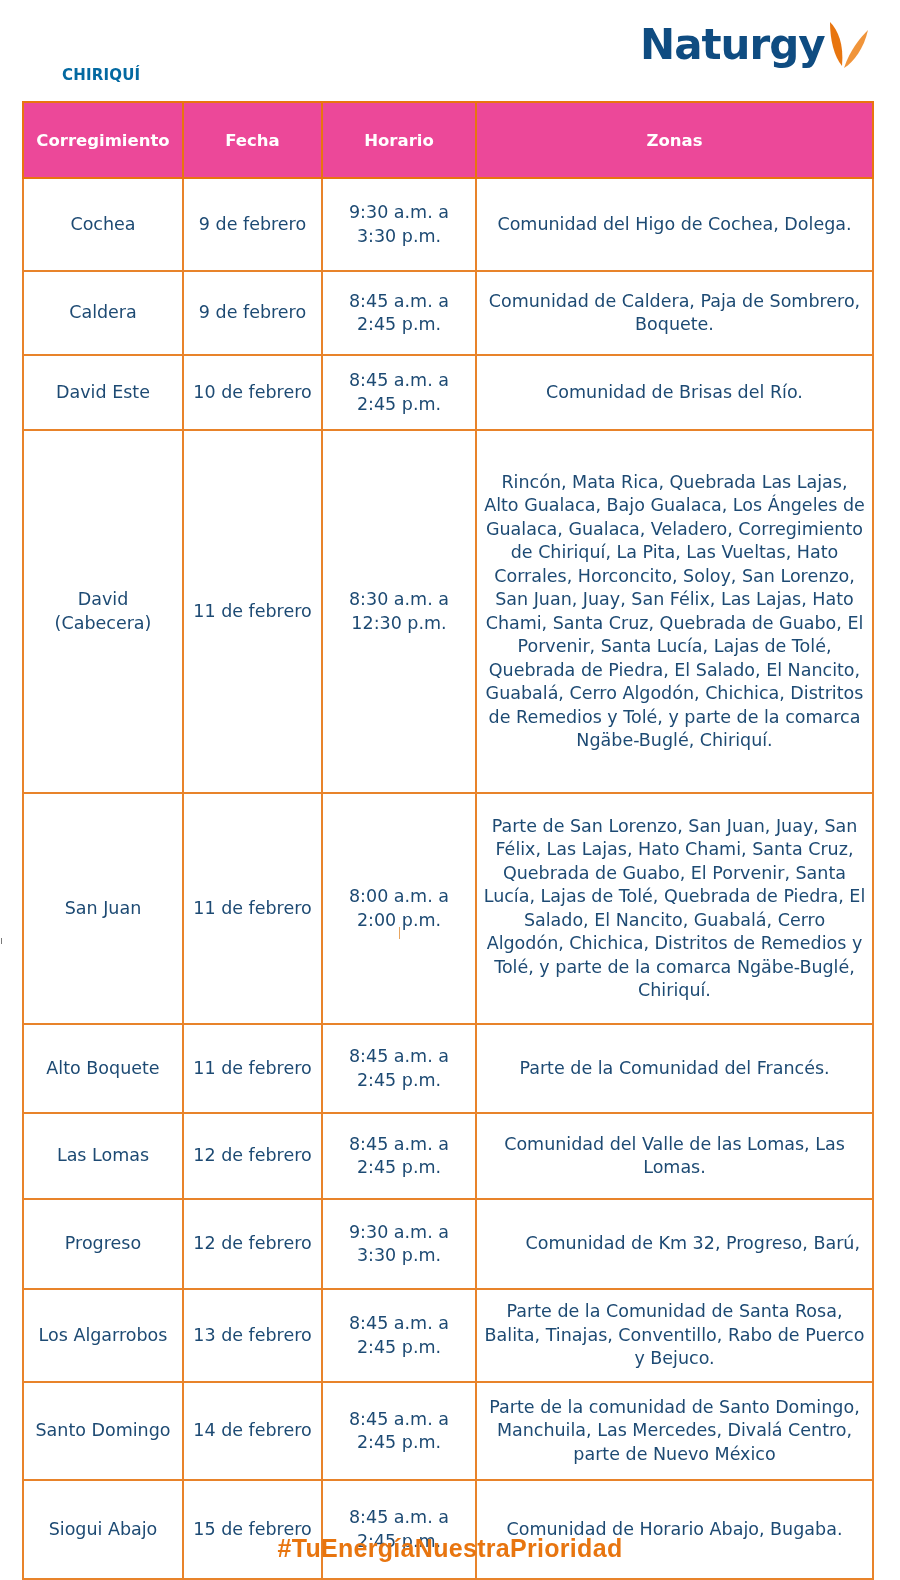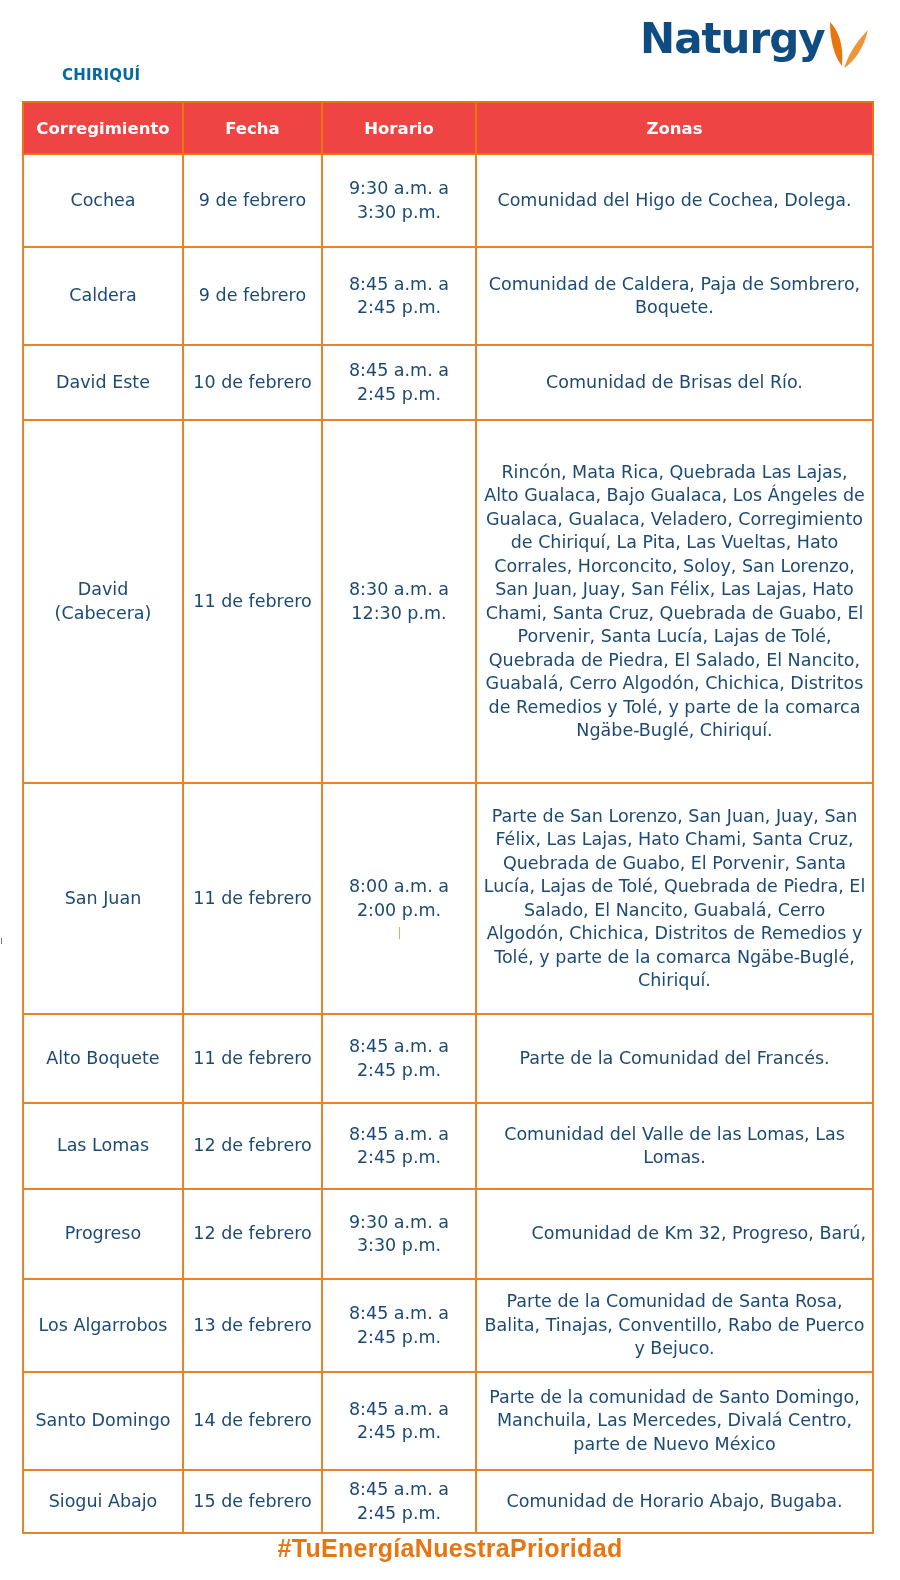--- a/index.html
+++ b/index.html
@@ -1,27 +1,27 @@
 <!DOCTYPE html>
 <html><head>
   <meta charset="utf-8">
   <style>
     html, body { margin: 0; padding: 0; background: #ffffff; }
     body { width: 900px; height: 1580px; position: relative; overflow: hidden;
            font-family: "DejaVu Sans", sans-serif; color: #1d4a73; }
     .region-title { position: absolute; left: 62px; top: 66px; font-size: 15px; font-weight: bold;
                     color: #0369a1; letter-spacing: 0.2px; }
     .logo { position: absolute; left: 640px; top: 14px; width: 240px; height: 70px; }
-    .logo-text { position: absolute; left: 0; top: 0; font-size: 42px; font-weight: bold;
+    .logo-text { position: absolute; left: 0; top: 6px; font-size: 42px; font-weight: bold;
                  color: #0f4c81; letter-spacing: -1px; font-family: "DejaVu Sans", sans-serif; }
     .logo-icon { position: absolute; left: 184px; top: 2px; width: 50px; height: 60px; }
     table.sched { position: absolute; left: 22px; top: 101px; width: 850px;
                   border-collapse: collapse; table-layout: fixed; }
-    table.sched th { background: #ef4444; color: #ffffff; font-size: 16.5px; font-weight: bold;
-                     height: 50px; padding: 0; border: 2px solid #e8750f; text-align: center; }
+    table.sched th { background: #ec4899; color: #ffffff; font-size: 16.5px; font-weight: bold;
+                     height: 50px; padding: 12px; border: 2px solid #e8750f; text-align: center; }
     table.sched td { border: 2px solid #e8832a; text-align: center; vertical-align: middle;
                      font-size: 17.5px; line-height: 23.5px; color: #1d4a73; padding: 0 6px; }
     td.zones { padding: 0 10px; }
     .hashtag { position: absolute; left: 0; width: 900px; top: 1534px; text-align: center;
                font-size: 25px; font-weight: bold; color: #e8750f; font-family: "Liberation Sans", sans-serif;
                letter-spacing: 0.3px; }
     .tick { position: absolute; left: 399px; top: 927px; width: 1px; height: 12px; background: #e8a560; }
     .edge-mark { position: absolute; left: 1px; top: 938px; width: 1px; height: 6px; background: #7a7a7a; }
   </style>
 </head>
@@ -55,21 +55,21 @@
   <tbody id="rows">
       <tr style="height: 93px;">
         <td>Cochea</td>
         <td>9 de febrero</td>
         <td>
           <div>9:30 a.m. a</div>
           <div>3:30 p.m.</div>
         </td>
         <td class="zones">Comunidad del Higo de Cochea, Dolega.</td>
       </tr>
-      <tr style="height: 98px;">
+      <tr style="height: 84px;">
         <td>Caldera</td>
         <td>9 de febrero</td>
         <td>
           <div>8:45 a.m. a</div>
           <div>2:45 p.m.</div>
         </td>
         <td class="zones">Comunidad de Caldera, Paja de Sombrero, Boquete.</td>
       </tr>
       <tr style="height: 75px;">
         <td>David Este</td>
@@ -116,41 +116,41 @@
         </td>
         <td class="zones">Comunidad del Valle de las Lomas, Las Lomas.</td>
       </tr>
       <tr style="height: 90px;">
         <td>Progreso</td>
         <td>12 de febrero</td>
         <td>
           <div>9:30 a.m. a</div>
           <div>3:30 p.m.</div>
         </td>
-        <td class="zones" style="text-align: right; padding-right: 6px;">Comunidad de Km 32, Progreso, Barú,</td>
+        <td class="zones" style="text-align: right; padding-right: 12px;">Comunidad de Km 32, Progreso, Barú,</td>
       </tr>
       <tr style="height: 93px;">
         <td>Los Algarrobos</td>
         <td>13 de febrero</td>
         <td>
           <div>8:45 a.m. a</div>
           <div>2:45 p.m.</div>
         </td>
         <td class="zones">Parte de la Comunidad de Santa Rosa, Balita, Tinajas, Conventillo, Rabo de Puerco y Bejuco.</td>
       </tr>
       <tr style="height: 98px;">
         <td>Santo Domingo</td>
         <td>14 de febrero</td>
         <td>
           <div>8:45 a.m. a</div>
           <div>2:45 p.m.</div>
         </td>
         <td class="zones">Parte de la comunidad de Santo Domingo, Manchuila, Las Mercedes, Divalá Centro, parte de Nuevo México</td>
       </tr>
-      <tr style="height: 63px;">
+      <tr style="height: 99px;">
         <td>Siogui Abajo</td>
         <td>15 de febrero</td>
         <td>
           <div>8:45 a.m. a</div>
           <div>2:45 p.m.</div>
         </td>
         <td class="zones">Comunidad de Horario Abajo, Bugaba.</td>
       </tr>
     </tbody>
 </table>

